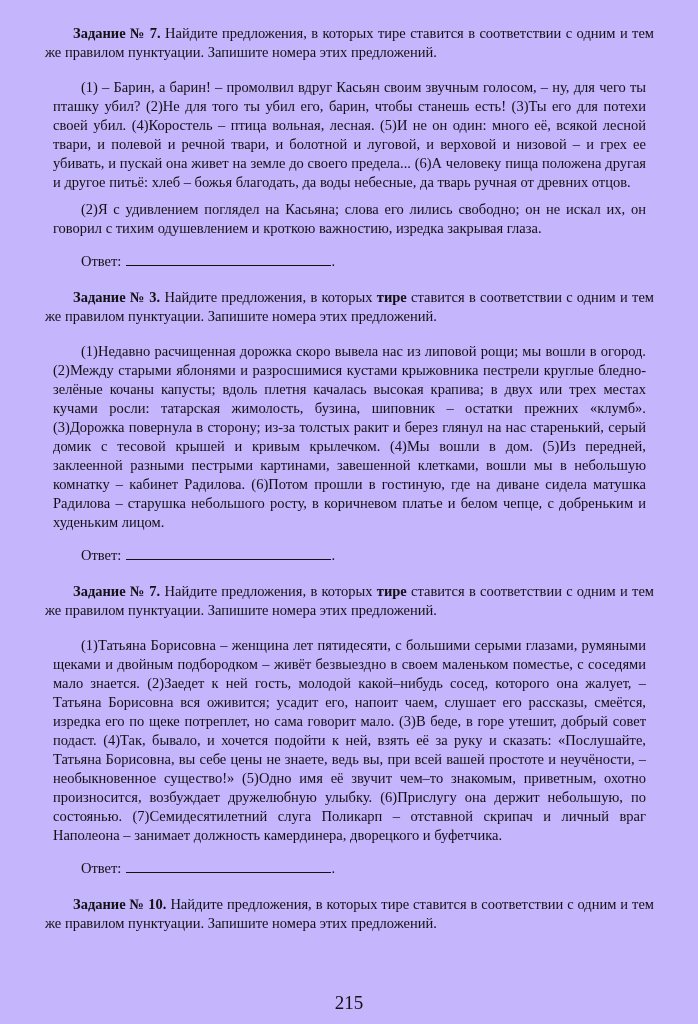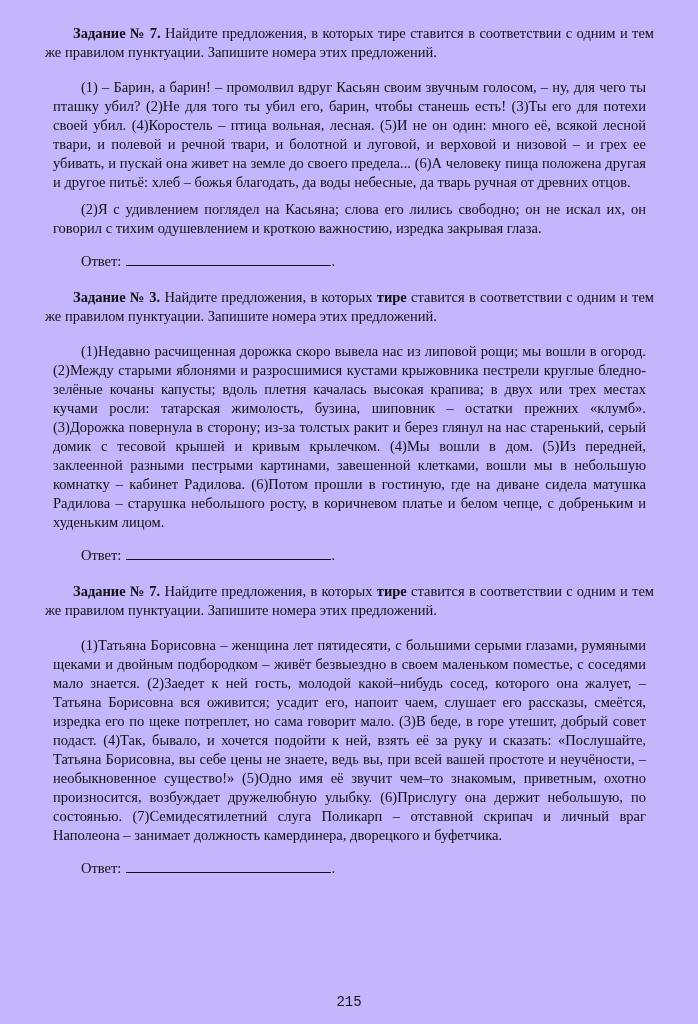--- a/index.html
+++ b/index.html
@@ -45,22 +45,21 @@
     margin-left: 5px;
     border-bottom: 1px solid #111;
     vertical-align: baseline;
   }
   .page-number {
     position: absolute;
     left: 0;
     right: 0;
     bottom: 12px;
     text-align: center;
-    font-size: 14px;
-    font-family: Liberation Mono, monospace;
+    font-size: 19px;
   }
 </style>
 </head>
 <body>
 
 <div class="page">
 
   <section class="task">
     <p class="task-header"><b class="task-label">Задание № 7.</b><span> Найдите предложения, в которых </span><span>тире</span><span> ставится в соответствии с одним и тем же правилом пунктуации. Запишите номера этих предложений.</span></p>
     <p class="body">(1) – Барин, а барин! – промолвил вдруг Касьян своим звучным голосом, – ну, для чего ты пташку убил? (2)Не для того ты убил его, барин, чтобы станешь есть! (3)Ты его для потехи своей убил. (4)Коростель – птица вольная, лесная. (5)И не он один: много её, всякой лесной твари, и полевой и речной твари, и болотной и луговой, и верховой и низовой – и грех ее убивать, и пускай она живет на земле до своего предела... (6)А человеку пища положена другая и другое питьё: хлеб – божья благодать, да воды небесные, да тварь ручная от древних отцов.</p>
@@ -73,15 +72,18 @@
     <p class="body">(1)Недавно расчищенная дорожка скоро вывела нас из липовой рощи; мы вошли в огород. (2)Между старыми яблонями и разросшимися кустами крыжовника пестрели круглые бледно-зелёные кочаны капусты; вдоль плетня качалась высокая крапива; в двух или трех местах кучами росли: татарская жимолость, бузина, шиповник – остатки прежних «клумб». (3)Дорожка повернула в сторону; из-за толстых ракит и берез глянул на нас старенький, серый домик с тесовой крышей и кривым крылечком. (4)Мы вошли в дом. (5)Из передней, заклеенной разными пестрыми картинами, завешенной клетками, вошли мы в небольшую комнатку – кабинет Радилова. (6)Потом прошли в гостиную, где на диване сидела матушка Радилова – старушка небольшого росту, в коричневом платье и белом чепце, с добреньким и худеньким лицом.</p>
     <div class="answer-line"><span>Ответ:</span><span class="answer-blank"></span><span>.</span></div>
   </section>
 
   <section class="task">
     <p class="task-header"><b class="task-label">Задание № 7.</b><span> Найдите предложения, в которых </span><span class="tire-bold">тире</span><span> ставится в соответствии с одним и тем же правилом пунктуации. Запишите номера этих предложений.</span></p>
     <p class="body">(1)Татьяна Борисовна – женщина лет пятидесяти, с большими серыми глазами, румяными щеками и двойным подбородком – живёт безвыездно в своем маленьком поместье, с соседями мало знается. (2)Заедет к ней гость, молодой какой–нибудь сосед, которого она жалует, – Татьяна Борисовна вся оживится; усадит его, напоит чаем, слушает его рассказы, смеётся, изредка его по щеке потреплет, но сама говорит мало. (3)В беде, в горе утешит, добрый совет подаст. (4)Так, бывало, и хочется подойти к ней, взять её за руку и сказать: «Послушайте, Татьяна Борисовна, вы себе цены не знаете, ведь вы, при всей вашей простоте и неучёности, – необыкновенное существо!» (5)Одно имя её звучит чем–то знакомым, приветным, охотно произносится, возбуждает дружелюбную улыбку. (6)Прислугу она держит небольшую, по состоянью. (7)Семидесятилетний слуга Поликарп – отставной скрипач и личный враг Наполеона – занимает должность камердинера, дворецкого и буфетчика.</p>
     <div class="answer-line"><span>Ответ:</span><span class="answer-blank"></span><span>.</span></div>
   </section>
 
+  <section class="task">
+    <p class="task-header"><b class="task-label">Задание № 10.</b><span> Найдите предложения, в которых </span><span>тире</span><span> ставится в соответствии с одним и тем же правилом пунктуации. Запишите номера этих предложений.</span></p>
+  </section>
 
   <div class="page-number">215</div>
 </div>
 
 </body></html>

